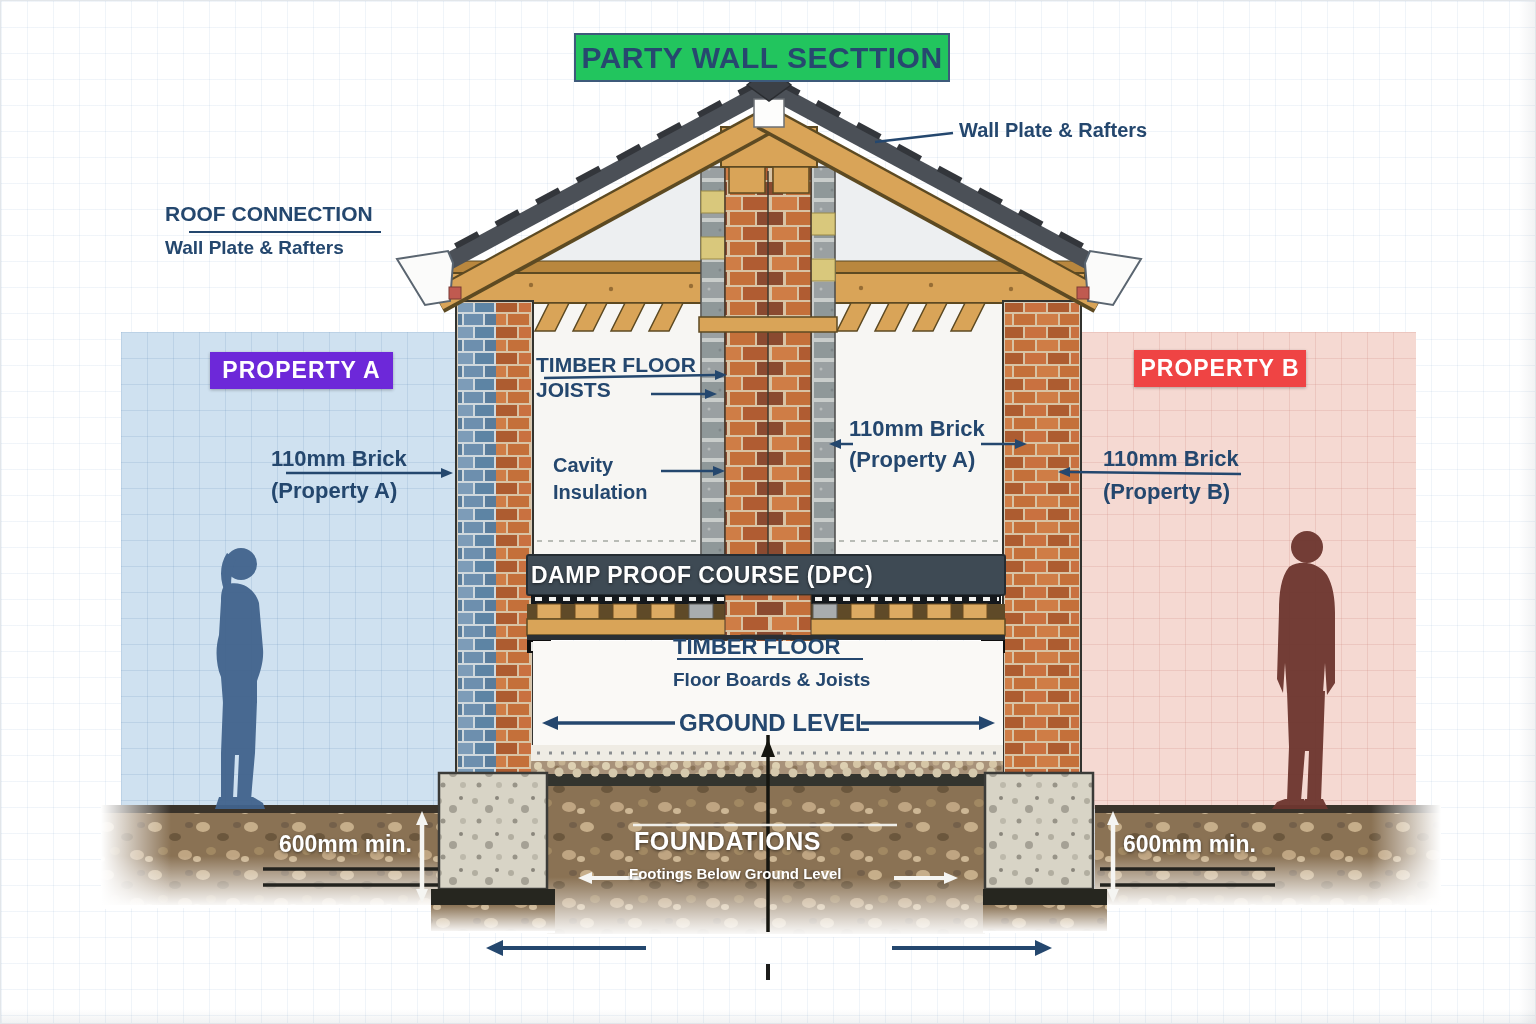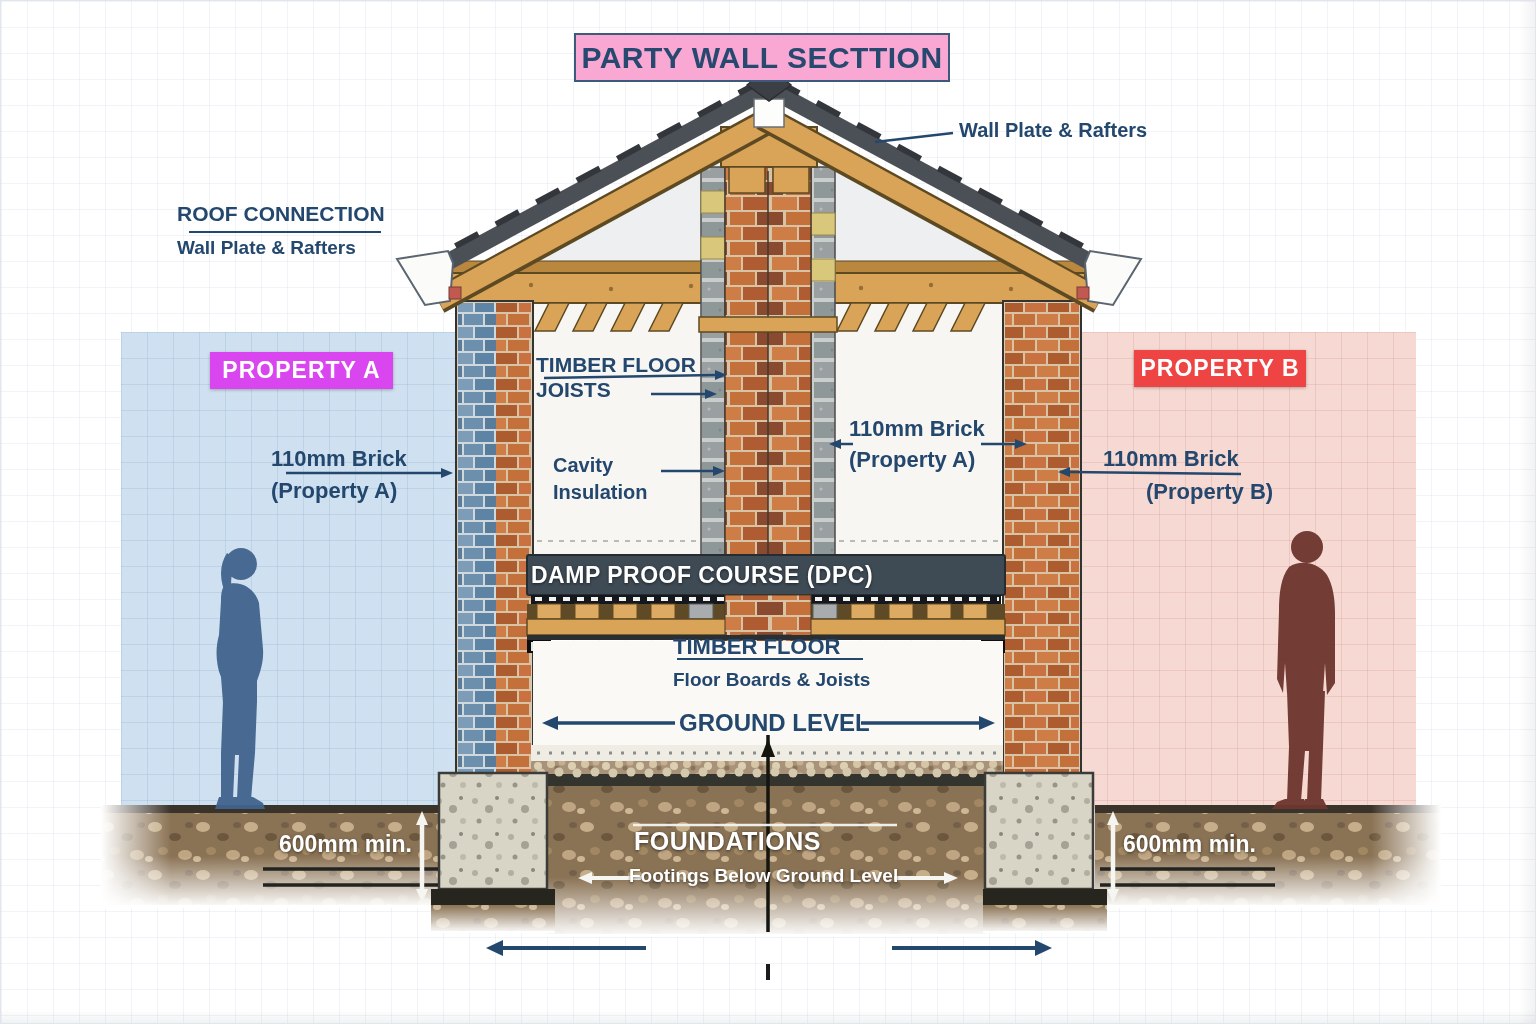--- a/index.html
+++ b/index.html
@@ -32,30 +32,30 @@
   }
   svg.structure{position:absolute;left:0;top:0;}
   .lbl{
     position:absolute;color:#24476e;font-weight:bold;
     line-height:1.18;white-space:nowrap;
   }
   .lbl .sub{display:block;}
   .lbl-white{color:#ffffff;text-shadow:0 1px 3px rgba(0,0,0,.55);}
   .title-box{
     position:absolute;left:573px;top:32px;width:372px;height:45px;
-    border:2.5px solid #3e5a7a;background:#f9a8d4;
+    border:2.5px solid #3e5a7a;background:#22c55e;
     display:flex;align-items:center;justify-content:center;
     font-size:30px;font-weight:bold;color:#27486f;letter-spacing:.5px;
   }
   .badge{
     position:absolute;display:flex;align-items:center;justify-content:center;
     color:#fff;font-weight:bold;font-size:23px;letter-spacing:1px;
     box-shadow:0 1px 3px rgba(0,0,0,.28);
   }
-  .badge-a{left:209px;top:351px;width:183px;height:37px;background:#d946ef;}
+  .badge-a{left:209px;top:351px;width:183px;height:37px;background:#6d28d9;}
   .badge-b{left:1133px;top:349px;width:172px;height:37px;background:#ef4444;}
   .edge-shade-r{position:absolute;right:0;top:0;width:16px;height:100%;background:linear-gradient(to right,rgba(0,0,0,0),rgba(120,130,140,.10));}
   .edge-shade-b{position:absolute;left:0;bottom:0;width:100%;height:14px;background:linear-gradient(to bottom,rgba(0,0,0,0),rgba(120,130,140,.10));}
 </style>
 </head>
 <body>
 
 <div class="canvas">
   <div class="grid-bg"></div>
   <div class="region region-a"></div>
@@ -369,21 +369,21 @@
       <line x1="1112" y1="820" x2="1112" y2="892" stroke-width="4.5"></line>
       <polygon points="1112,810 1106,824 1118,824" stroke="none"></polygon>
       <polygon points="1112,902 1106,888 1118,888" stroke="none"></polygon>
     </g>
   </svg>
 
   <div class="title-box">PARTY WALL SECTTION</div>
 
   <div class="lbl" style="left:958px;top:118px;font-size:20px;">Wall Plate &amp; Rafters</div>
 
-  <div class="lbl" style="left:176px;top:201px;width:215px;">
+  <div class="lbl" style="left:164px;top:201px;width:215px;">
     <span class="sub" style="font-size:21px;">ROOF CONNECTION</span>
     <span class="sub" style="font-size:19px;margin-top:10px;">Wall Plate &amp; Rafters</span>
   </div>
 
   <div class="badge badge-a">PROPERTY A</div>
   <div class="badge badge-b">PROPERTY B</div>
 
   <div class="lbl" style="left:270px;top:445px;width:150px;font-size:22px;">
     <span class="sub">110mm Brick</span>
     <span class="sub" style="margin-top:6px;">(Property A)</span>
@@ -399,37 +399,37 @@
     <span class="sub" style="font-size:20px;margin-top:3px;">Insulation</span>
   </div>
 
   <div class="lbl" style="left:848px;top:415px;width:140px;font-size:22px;">
     <span class="sub">110mm Brick</span>
     <span class="sub" style="margin-top:5px;">(Property A)</span>
   </div>
 
   <div class="lbl" style="left:1102px;top:445px;width:142px;font-size:22px;">
     <span class="sub">110mm Brick</span>
-    <span class="sub" style="margin-top:7px;margin-left:43px;">(Property B)</span>
+    <span class="sub" style="margin-top:7px;">(Property B)</span>
   </div>
 
   <div class="lbl lbl-white" style="left:530px;top:561px;width:472px;font-size:23px;letter-spacing:.5px;">DAMP PROOF COURSE (DPC)</div>
 
   <div class="lbl" style="left:672px;top:633px;width:195px;">
     <span class="sub" style="font-size:22px;">TIMBER FLOOR</span>
     <span class="sub" style="font-size:19px;margin-top:9px;">Floor Boards &amp; Joists</span>
   </div>
 
   <div class="lbl" style="left:678px;top:708px;width:180px;font-size:24px;">GROUND LEVEL</div>
 
   <div class="lbl lbl-white" style="left:633px;top:794px;width:268px;margin-top:32px;">
     <span class="sub" style="font-size:25px;letter-spacing:.5px;">FOUNDATIONS</span>
   </div>
 
-  <div class="lbl lbl-white" style="left:628px;top:864px;width:280px;font-size:19px;">Footings Below Ground Level</div>
+  <div class="lbl lbl-white" style="left:628px;top:864px;width:280px;font-size:15px;">Footings Below Ground Level</div>
 
   <div class="lbl lbl-white" style="left:278px;top:830px;width:130px;font-size:23px;">600mm min.</div>
   <div class="lbl lbl-white" style="left:1122px;top:830px;width:130px;font-size:23px;">600mm min.</div>
 
 
   <div class="edge-shade-r"></div>
   <div class="edge-shade-b"></div>
 </div>
 
 </body></html>

